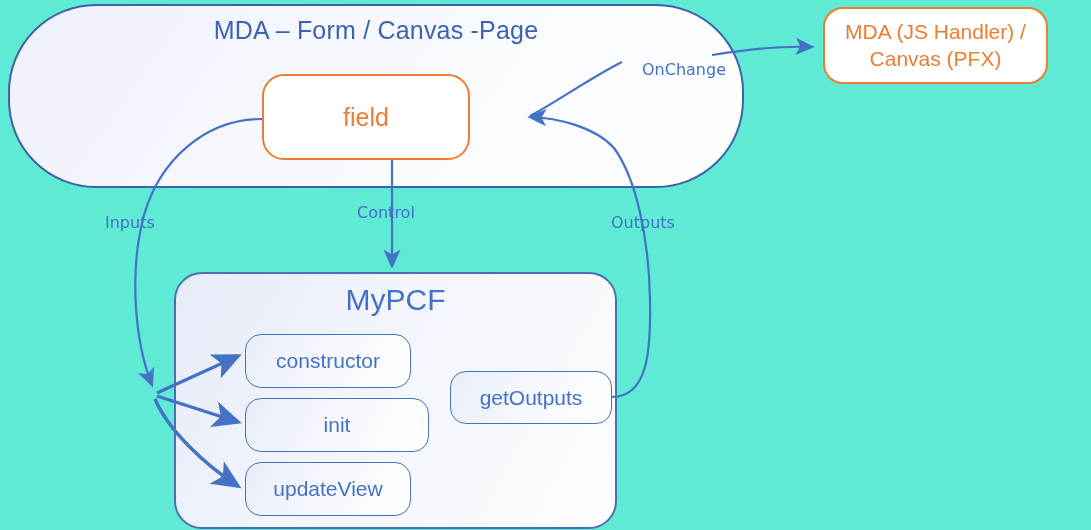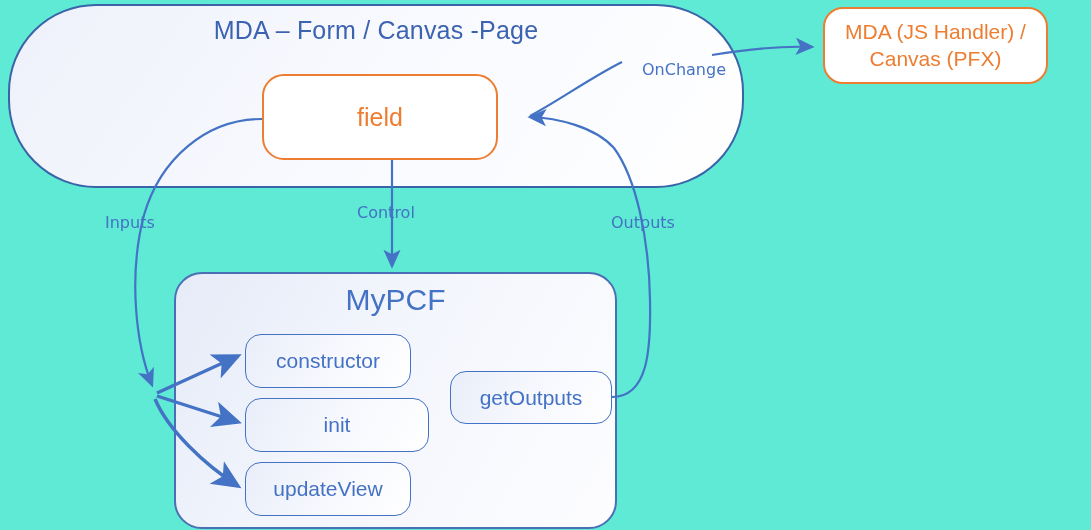--- a/index.html
+++ b/index.html
@@ -15,21 +15,21 @@
     border:2px solid #3a63a8;border-radius:88px;
     background:linear-gradient(125deg,#eef1fa 0%,#f7f9fe 45%,#ffffff 100%);
     align-items:flex-start;justify-content:center;
   }
   #mda-page-title{
     margin-top:10px;color:#3c63b0;font-size:25px;letter-spacing:.2px;white-space:nowrap;
   }
 
   
   #field-box{
-    left:262px;top:74px;width:236px;height:86px;
+    left:262px;top:74px;width:208px;height:86px;
     border:2.5px solid #ED7D31;border-radius:22px;background:#fff;
     color:#ED7D31;font-size:25px;
   }
 
   
   #mda-handler-box{
     left:823px;top:7px;width:225px;height:77px;
     border:2.5px solid #ED7D31;border-radius:20px;background:#fff;
     color:#ED7D31;font-size:21px;line-height:1.28;flex-direction:column;
   }

